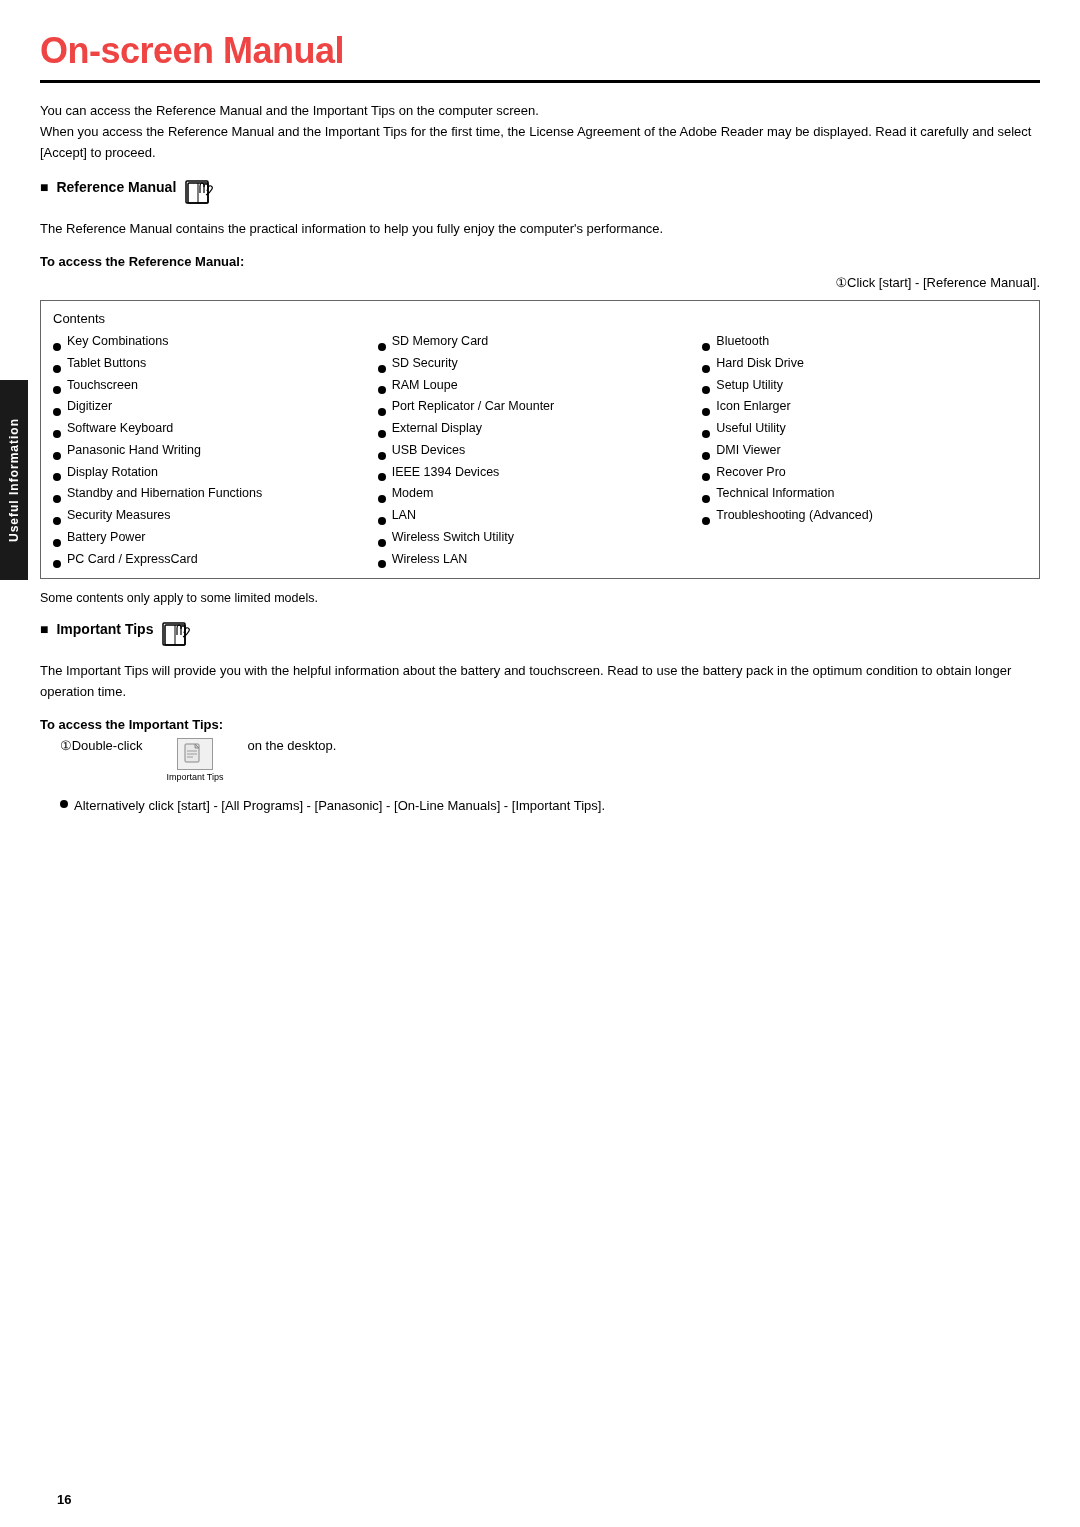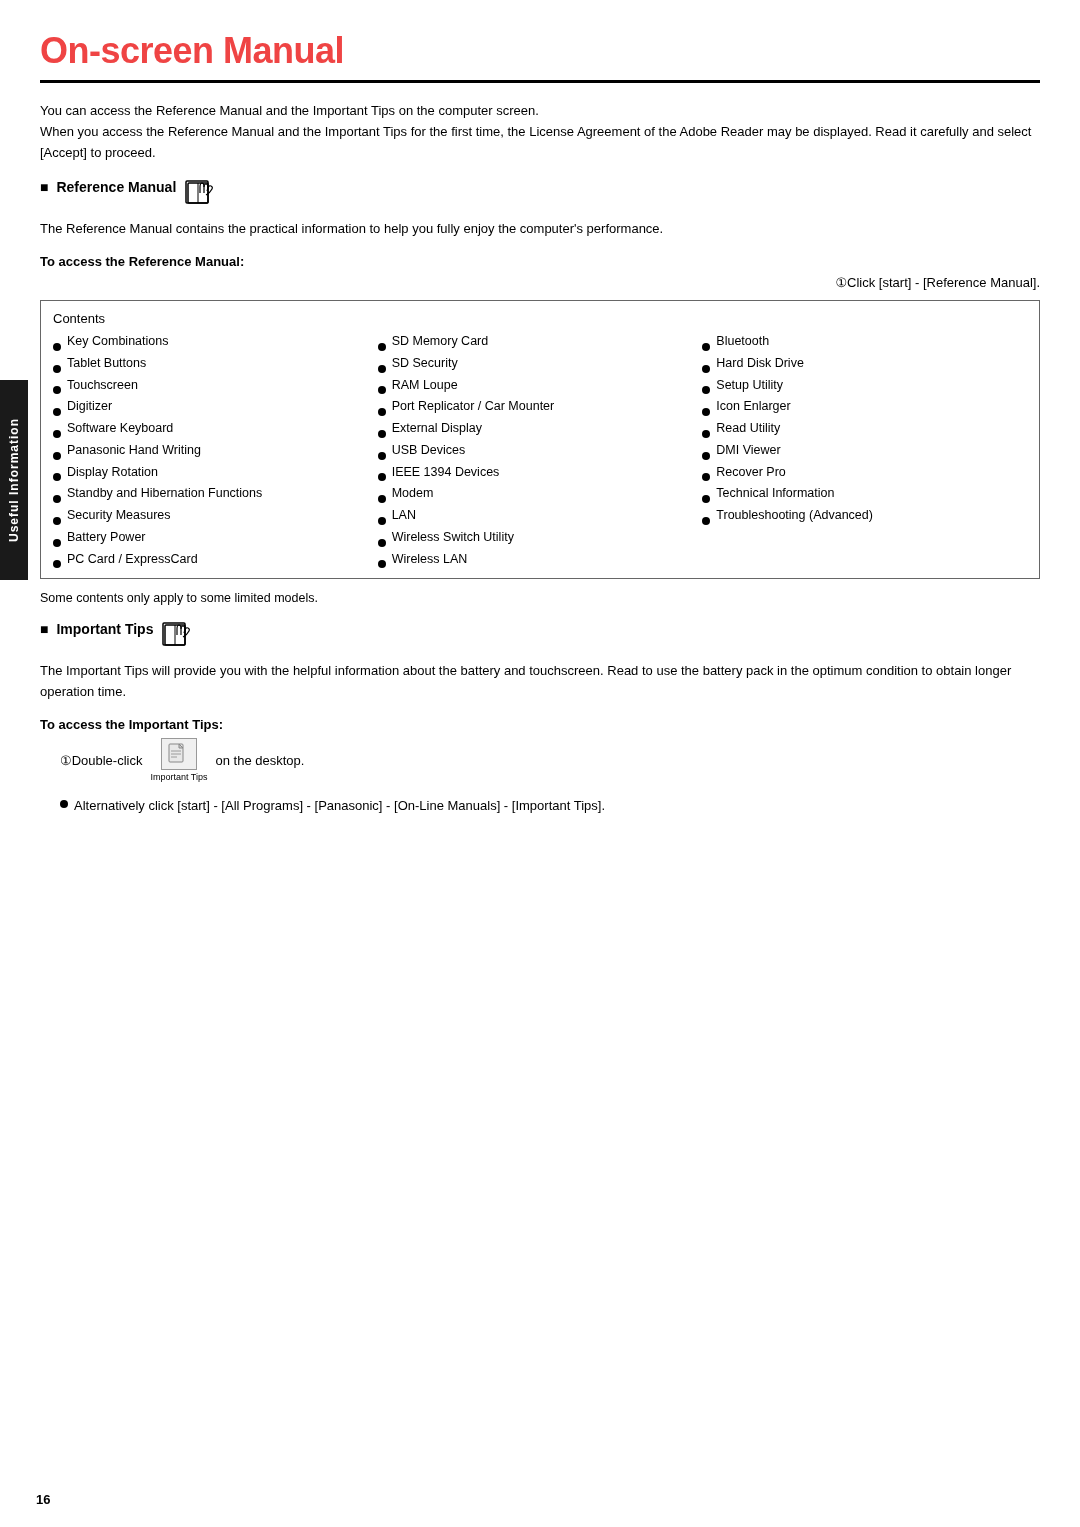--- a/index.html
+++ b/index.html
@@ -176,22 +176,21 @@
     }
 
     .tips-desc {
       font-size: 13px;
       line-height: 1.6;
       margin-bottom: 14px;
     }
 
     .double-click-step {
       display: flex;
-      align-items: center;
-      gap: 8px;
+      gap: 24px;
       margin-left: 20px;
       margin-bottom: 14px;
       font-size: 13px;
     }
 
     .desktop-icon {
       display: inline-flex;
       flex-direction: column;
       align-items: center;
       gap: 2px;
@@ -220,21 +219,21 @@
       align-items: flex-start;
       gap: 6px;
       margin-left: 20px;
       line-height: 1.6;
     }
 
     
     .page-number {
       position: absolute;
       bottom: 20px;
-      left: 36px;
+      left: 57px;
       font-size: 13px;
       font-weight: bold;
       margin-top: 32px;
     }
   </style>
 </head>
 <body>
 
 <div class="page-wrapper">
 
@@ -384,21 +383,21 @@
             <div class="contents-item">
               <span class="bullet"></span>
               <span>Setup Utility</span>
             </div>
             <div class="contents-item">
               <span class="bullet"></span>
               <span>Icon Enlarger</span>
             </div>
             <div class="contents-item">
               <span class="bullet"></span>
-              <span>Read Utility</span>
+              <span>Useful Utility</span>
             </div>
             <div class="contents-item">
               <span class="bullet"></span>
               <span>DMI Viewer</span>
             </div>
             <div class="contents-item">
               <span class="bullet"></span>
               <span>Recover Pro</span>
             </div>
             <div class="contents-item">

